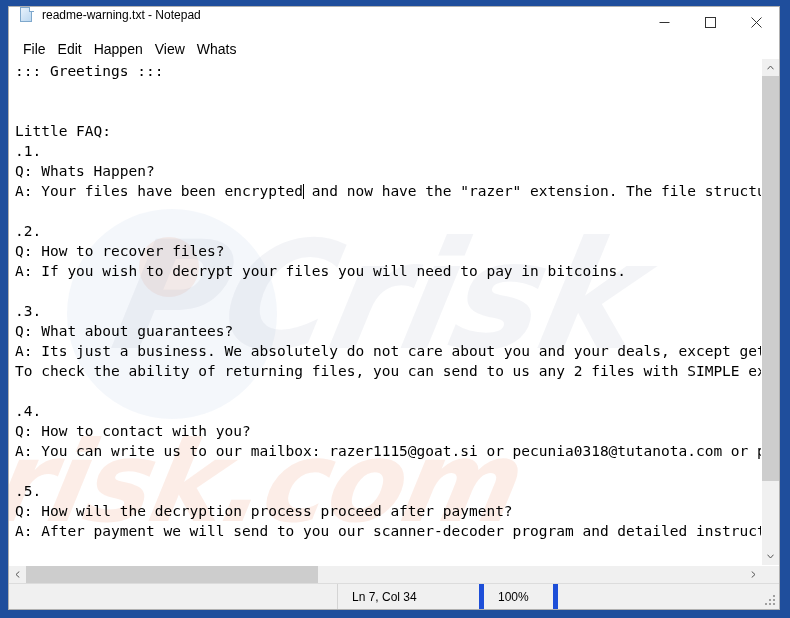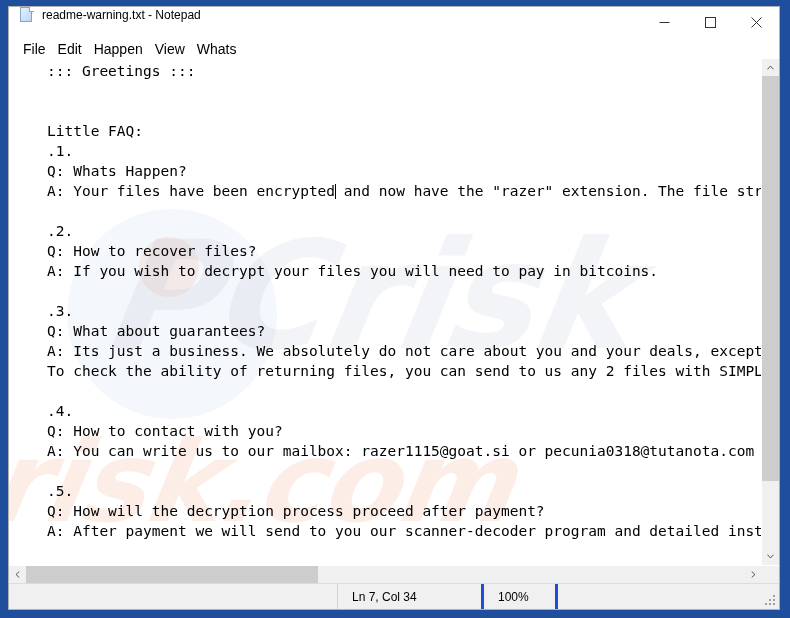--- a/index.html
+++ b/index.html
@@ -177,21 +177,21 @@
   #text-content {
     position: relative;
     padding: 2px 0 0 6px;
     font-family: "DejaVu Sans Mono", "Liberation Mono", monospace;
     font-size: 14.5px;
     line-height: 20px;
     color: #000000;
     white-space: pre;
     z-index: 2;
   }
-  .txt-line { height: 20px; white-space: pre; margin-left: 32px; }
+  .txt-line { height: 20px; white-space: pre; }
   .caret {
     display: inline-block;
     width: 1px;
     height: 15px;
     background: #000;
     vertical-align: -3px;
     margin: 0 -1px 0 0;
   }
 
   
@@ -265,21 +265,21 @@
     align-items: stretch;
     font-size: 12px;
     color: #000000;
     position: relative;
   }
   #status-spacer { width: 328px; border-right: 1px solid #d4d4d4; }
   .status-cell {
     display: flex;
     align-items: center;
     padding-left: 14px;
-    border-right: 3px solid #1d4ed8;
+    border-right: 5px solid #1d4ed8;
     white-space: nowrap;
     line-height: 1;
   }
   #status-ln { width: 146px; box-sizing: border-box; }
   #status-zoom { width: 74px; box-sizing: border-box; }
   #status-eol { width: 136px; box-sizing: border-box; }
   #status-enc { flex: 1; box-sizing: border-box; border-right: none; }
   #grip {
     position: absolute;
     right: 3px;

